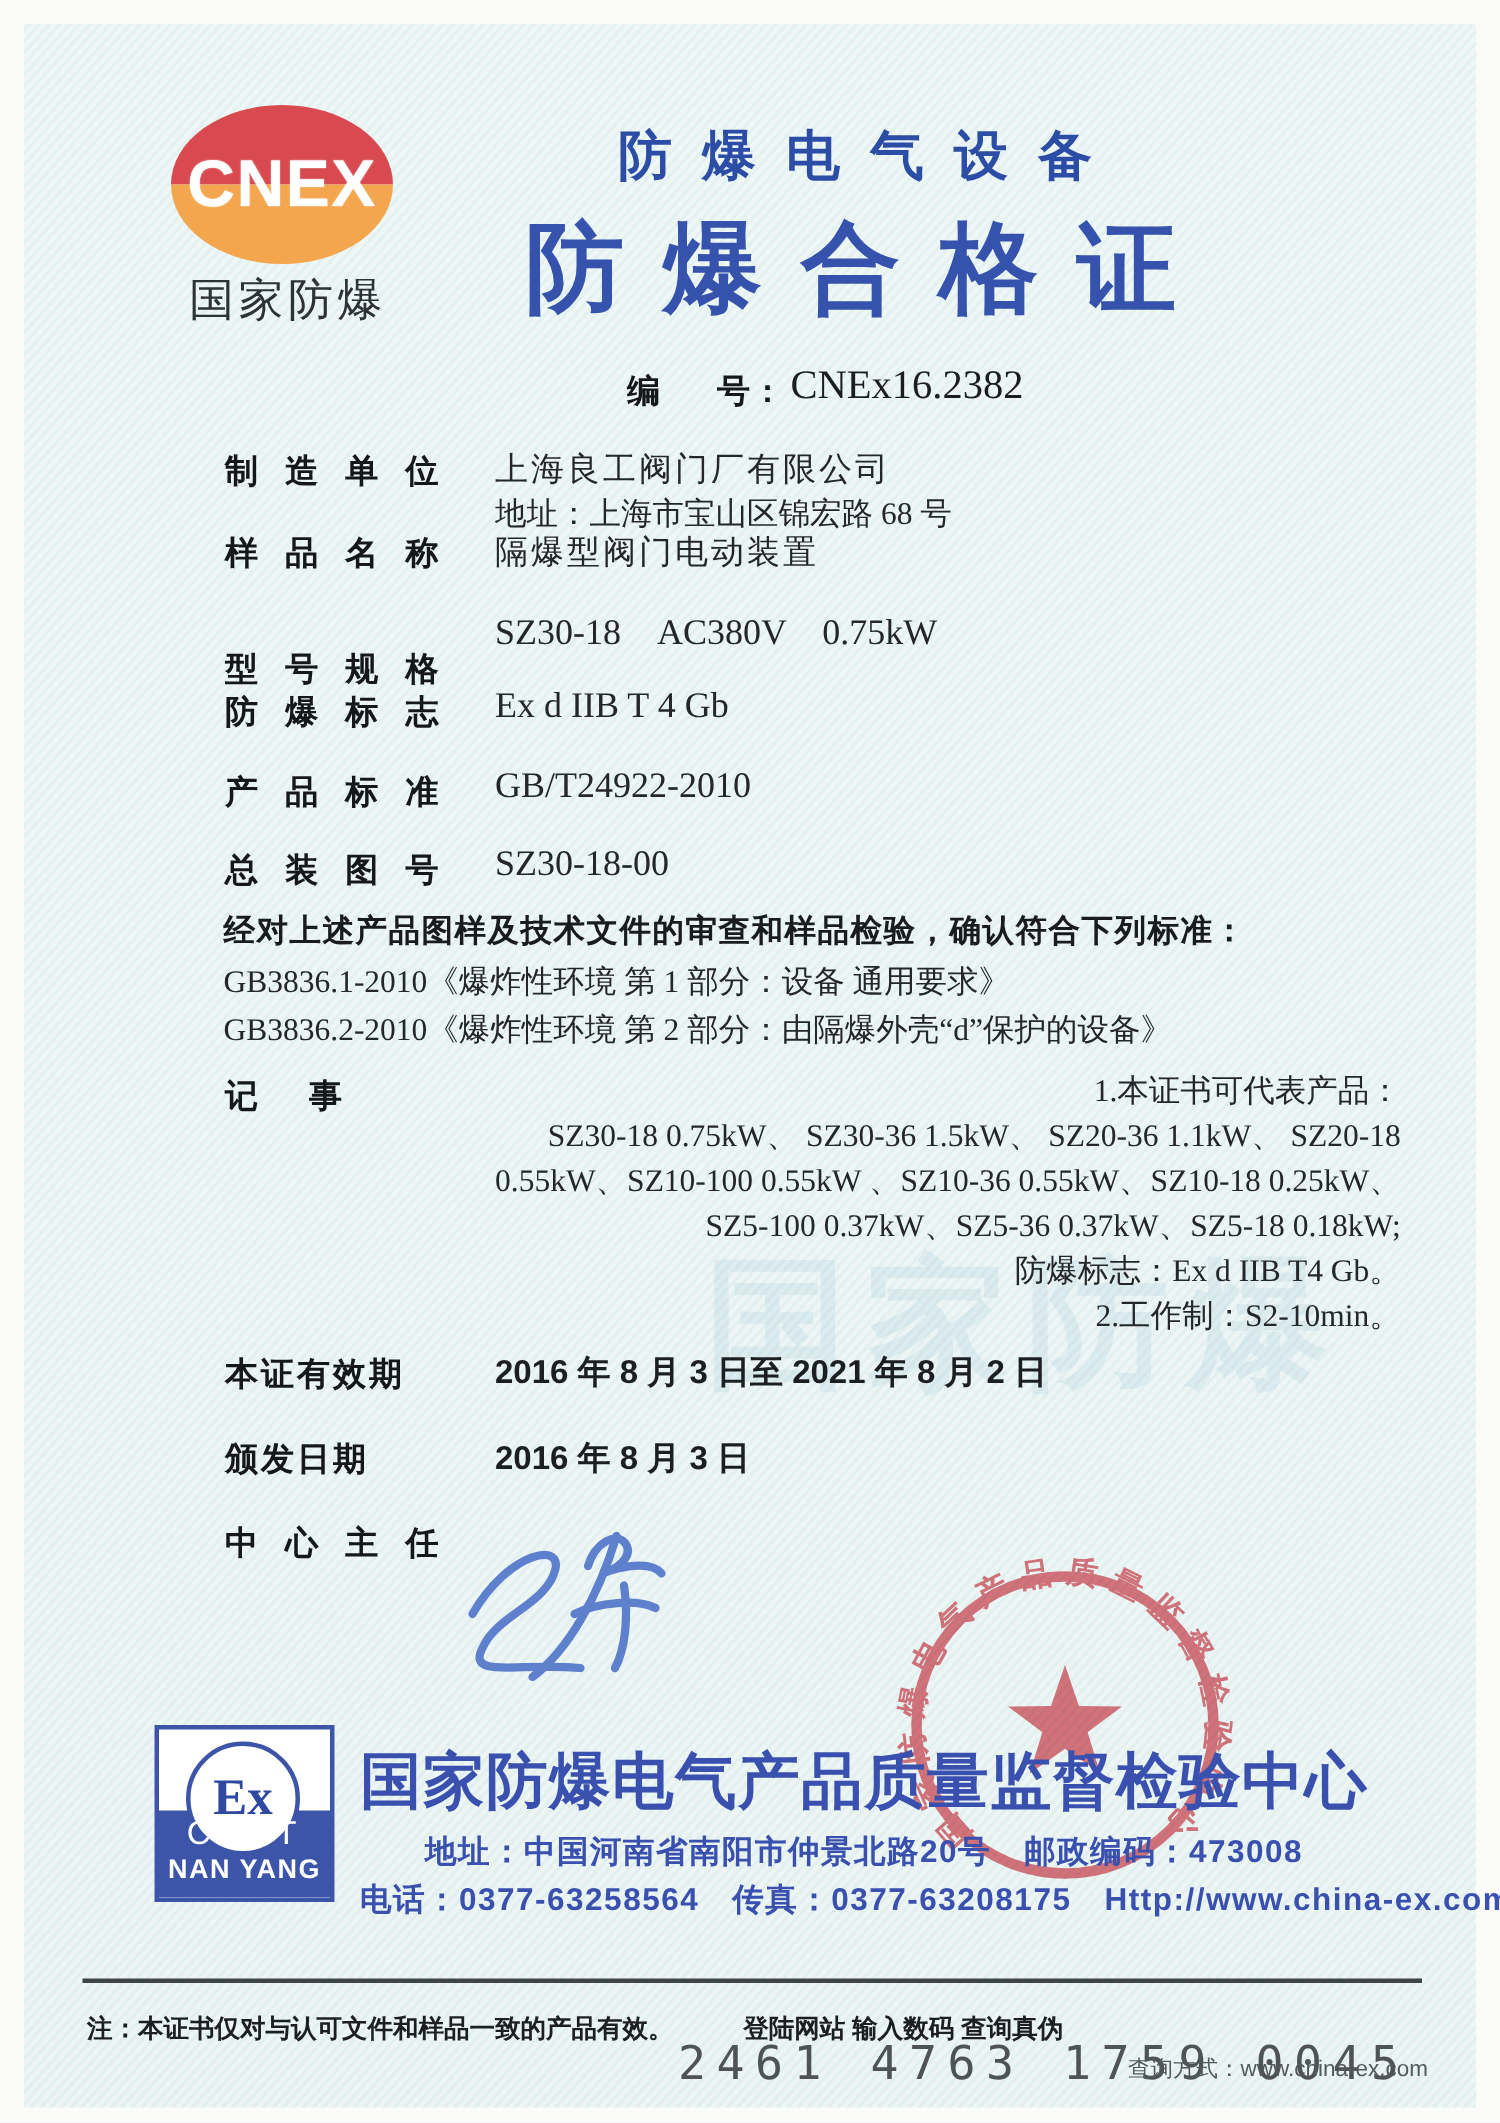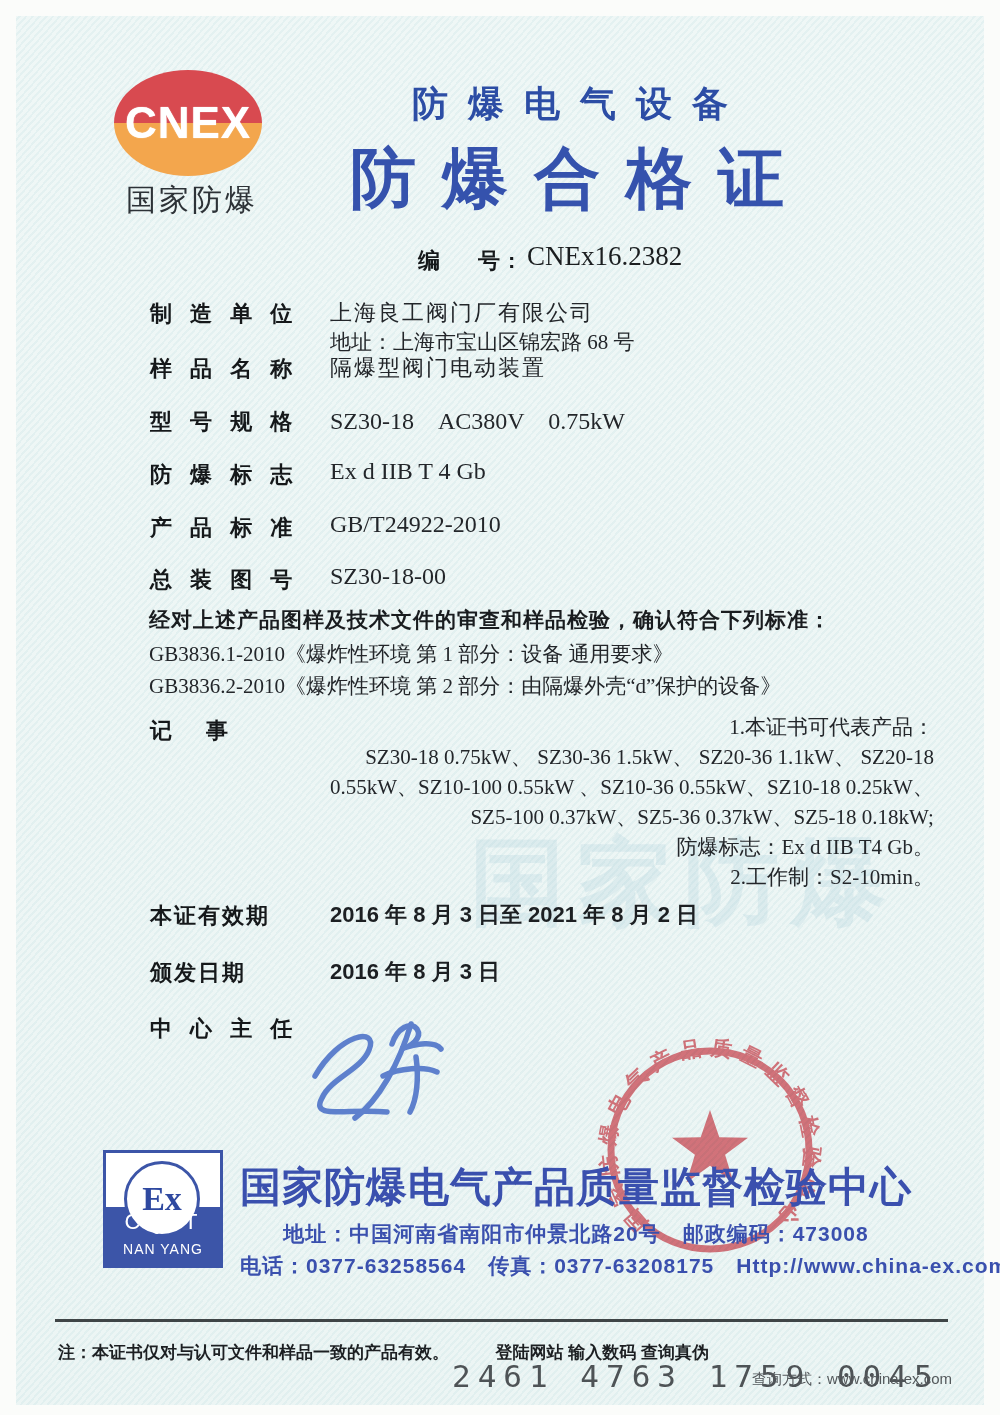--- a/index.html
+++ b/index.html
@@ -39,21 +39,21 @@
   .date-val{font-size:22px;font-weight:600;color:#1c1f22;white-space:nowrap;}
 
   .watermark{font-size:95px;color:rgba(128,182,202,0.15);letter-spacing:12px;font-weight:bold;white-space:nowrap;}
 
   
   .cqst-box{width:120px;height:118px;border:3px solid #3c55a8;background:#ffffff;box-sizing:border-box;overflow:hidden;}
   .cqst-blue{position:absolute;left:0;right:0;bottom:0;height:58px;background:#3c55a8;}
   .cqst-circle{position:absolute;left:18px;top:8px;width:76px;height:76px;border:3px solid #3c55a8;border-radius:50%;background:#ffffff;box-sizing:border-box;text-align:center;}
   .cqst-ex{font-size:34px;font-weight:bold;color:#2f49a0;line-height:70px;font-family:"Liberation Serif",serif;}
   .cqst-l1{position:absolute;left:0;right:0;bottom:30px;text-align:center;color:#fff;font-size:22px;letter-spacing:4px;}
-  .cqst-l2{position:absolute;left:0;right:0;bottom:8px;text-align:center;color:#fff;font-size:14px;font-weight:normal;letter-spacing:1px;}
+  .cqst-l2{position:absolute;left:0;right:0;bottom:8px;text-align:center;color:#fff;font-size:18px;font-weight:bold;letter-spacing:1px;}
   .org-name{font-size:41px;font-weight:bold;color:#3a50ae;letter-spacing:1px;white-space:nowrap;}
   .org-line{font-size:21px;font-weight:bold;color:#3a50ae;letter-spacing:1px;white-space:nowrap;}
 
   .divider{height:3px;background:#3f4547;}
   .foot-note{font-size:17px;font-weight:600;color:#1c1f22;white-space:nowrap;margin-top:40px;}
   .foot-hint{margin-left:42px;}
   .foot-code{font-size:31px;color:#4e5356;font-family:"DejaVu Sans Mono",monospace;letter-spacing:7px;white-space:nowrap;}
   .foot-query{font-size:15px;color:#53585b;white-space:nowrap;}
 
   .stamp{mix-blend-mode:multiply;opacity:0.85;}
@@ -80,21 +80,21 @@
   <div class="abs certno-lbl" style="left:418px;top:246px;">编　号:</div>
   <div class="abs certno-val" style="left:527px;top:241px;">CNEx16.2382</div>
 
   <div class="abs lbl" style="left:150px;top:299px;">制 造 单 位</div>
   <div class="abs val-cjk" style="left:330px;top:298px;">上海良工阀门厂有限公司</div>
   <div class="abs sub-val" style="left:330px;top:328px;">地址：上海市宝山区锦宏路 68 号</div>
 
   <div class="abs lbl" style="left:150px;top:354px;">样 品 名 称</div>
   <div class="abs val-cjk" style="left:330px;top:353px;">隔爆型阀门电动装置</div>
 
-  <div class="abs lbl" style="left:150px;top:407px;">型 号 规 格</div>
+  <div class="abs lbl" style="left:150px;top:431px;">型 号 规 格</div>
   <div class="abs val-lat" style="left:330px;top:405px;">SZ30-18　AC380V　0.75kW</div>
 
   <div class="abs lbl" style="left:150px;top:460px;">防 爆 标 志</div>
   <div class="abs val-lat" style="left:330px;top:458px;">Ex d IIB T 4 Gb</div>
 
   <div class="abs lbl" style="left:150px;top:513px;">产 品 标 准</div>
   <div class="abs val-lat" style="left:330px;top:511px;">GB/T24922-2010</div>
 
   <div class="abs lbl" style="left:150px;top:565px;">总 装 图 号</div>
   <div class="abs val-lat" style="left:330px;top:563px;">SZ30-18-00</div>

